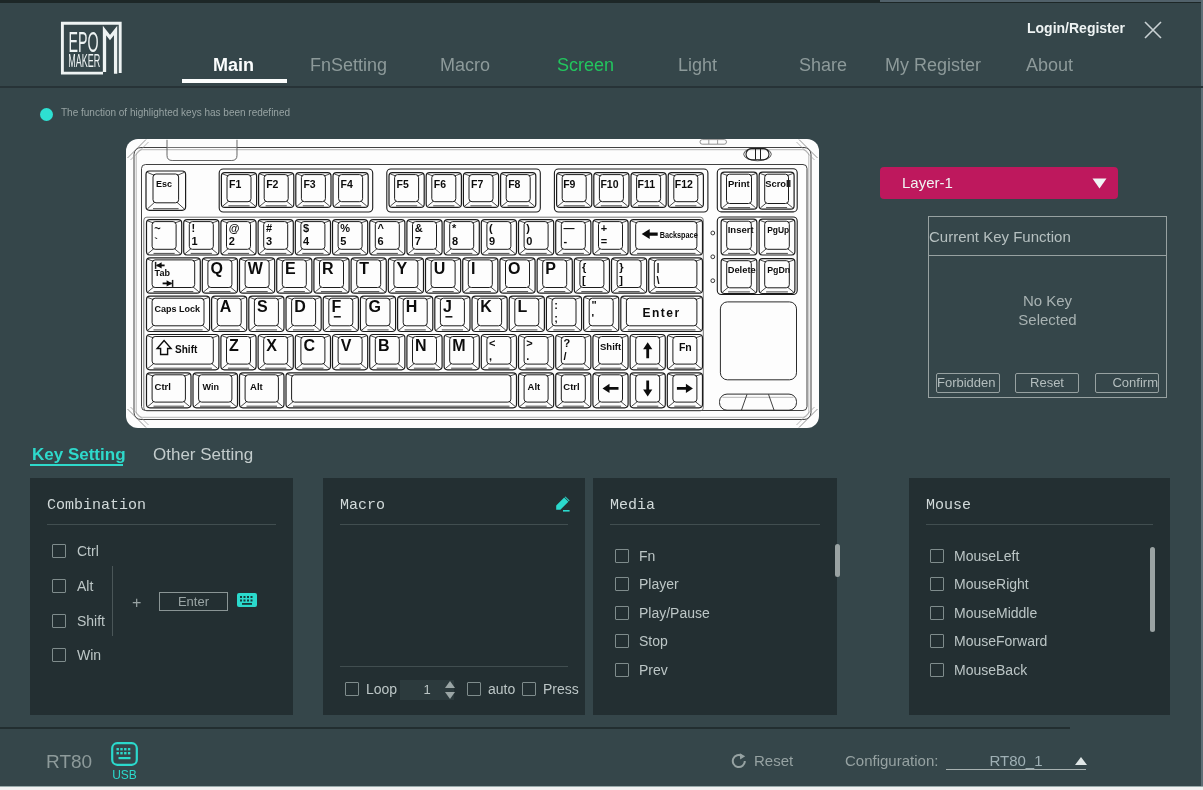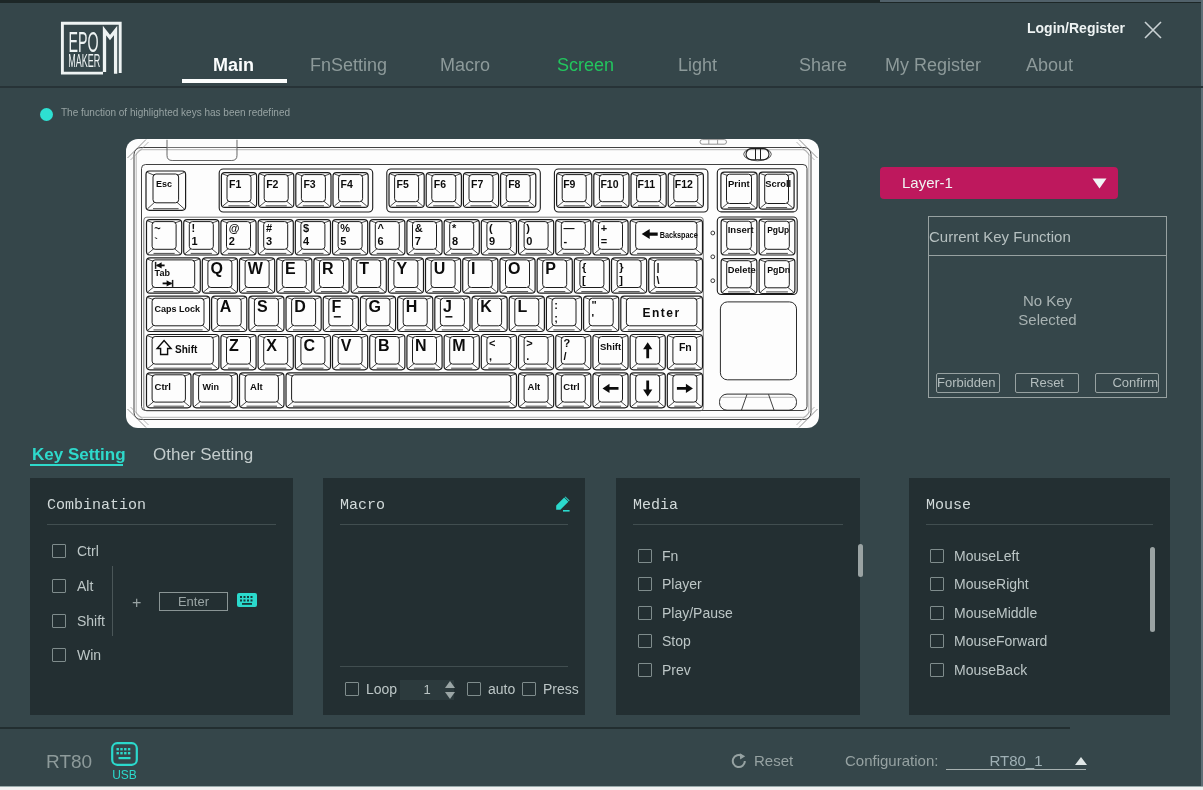--- a/index.html
+++ b/index.html
@@ -850,21 +850,21 @@
   <svg class="abs" style="left:121px;top:202px" width="12" height="20" viewBox="0 0 12 20">
     <path d="M6 1 L11 8 H1 Z" fill="#9aa5a5"></path>
     <path d="M6 19 L11 12 H1 Z" fill="#9aa5a5"></path>
   </svg>
   <div class="ck" style="left:144px;top:204px"></div>
     <div class="lbl" style="left:165px;top:203px">auto</div>
   <div class="ck" style="left:199px;top:204px"></div>
     <div class="lbl" style="left:220px;top:203px">Press</div>
 </div>
 
-<div class="panel" style="left:616px;width:244px">
+<div class="panel" style="left:593px;width:244px">
   <div class="ptitle">Media</div>
   <div class="psep"></div>
   <div class="ck" style="left:22px;top:71px"></div>
     <div class="lbl" style="left:46px;top:70px">Fn</div>
   <div class="ck" style="left:22px;top:99px"></div>
     <div class="lbl" style="left:46px;top:98px">Player</div>
   <div class="ck" style="left:22px;top:128px"></div>
     <div class="lbl" style="left:46px;top:127px">Play/Pause</div>
   <div class="ck" style="left:22px;top:156px"></div>
     <div class="lbl" style="left:46px;top:155px">Stop</div>

